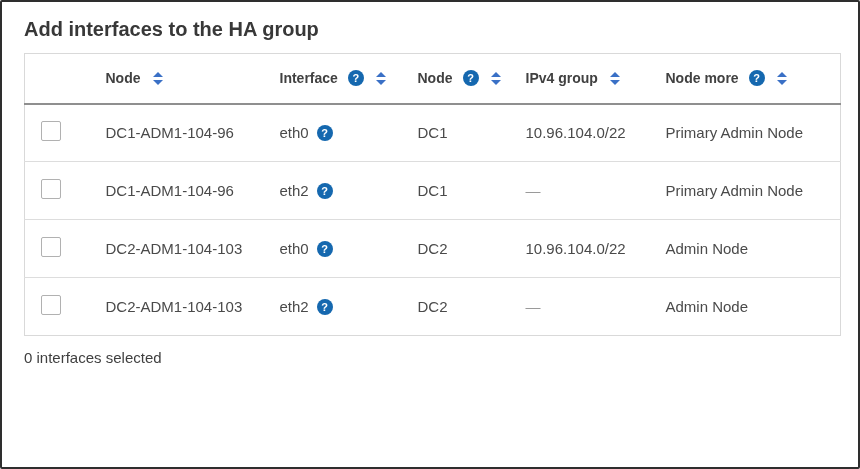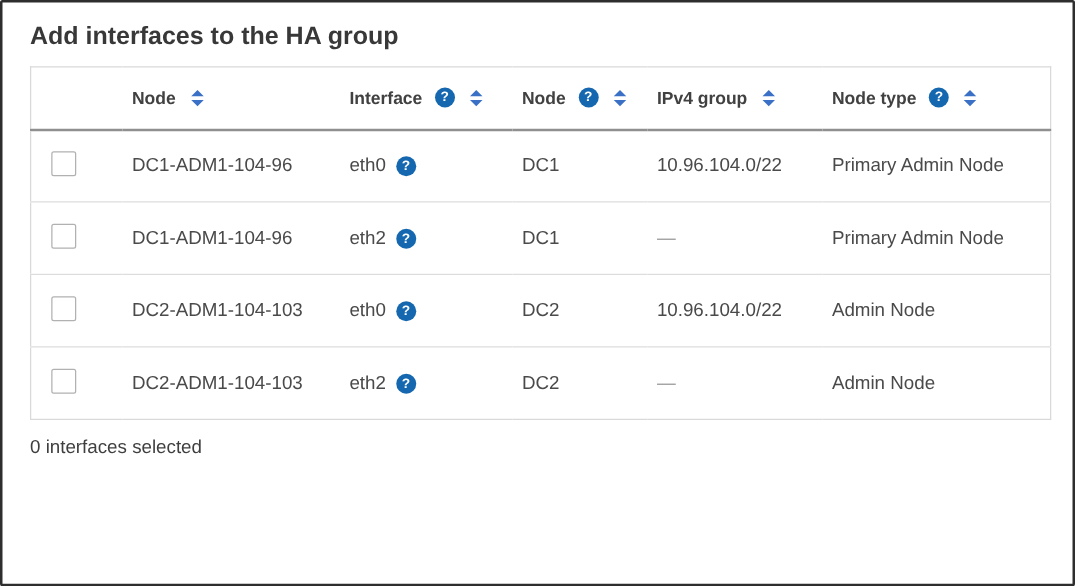--- a/index.html
+++ b/index.html
@@ -136,21 +136,21 @@
               </span>
             </span></th>
           <th><span class="th-wrap">
               <span>IPv4 group</span>
               <span class="sort-icon">
                 <i class="caret-up"></i>
                 <i class="caret-down"></i>
               </span>
             </span></th>
           <th><span class="th-wrap">
-              <span>Node type</span>
+              <span>Node more</span>
               <span class="help-icon">?</span>
               <span class="sort-icon">
                 <i class="caret-up"></i>
                 <i class="caret-down"></i>
               </span>
             </span></th>
         </tr>
     </thead>
     <tbody>
         <tr>

